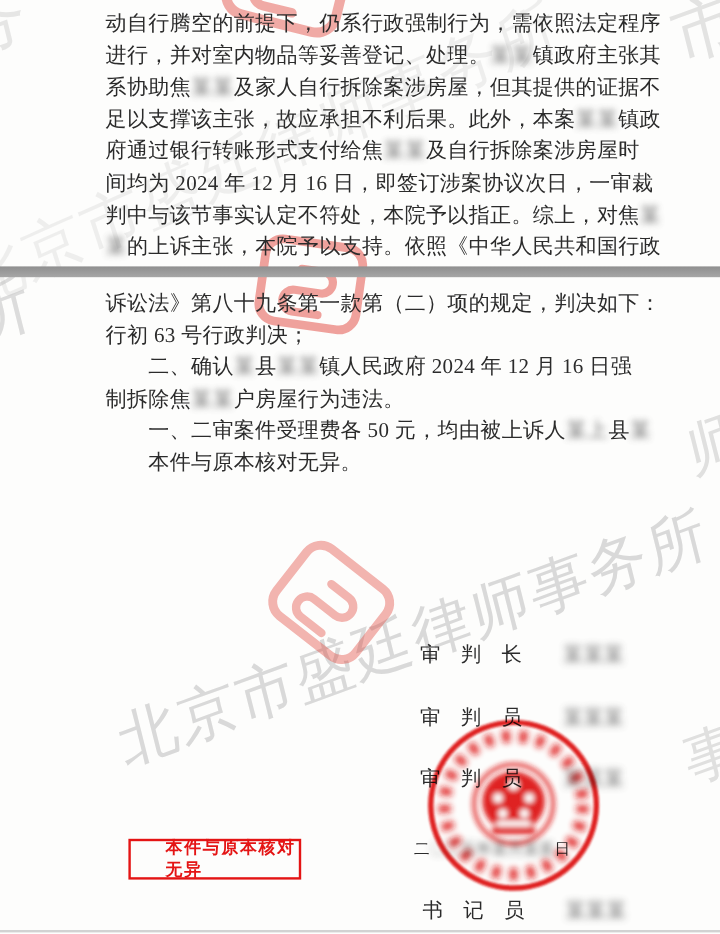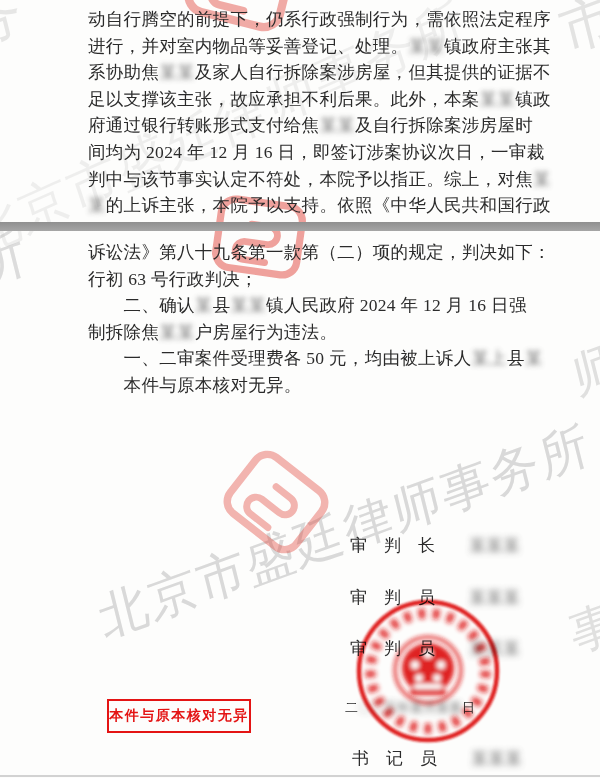--- a/index.html
+++ b/index.html
@@ -44,21 +44,21 @@
   .logo-c{left:228px;top:462px;width:96px;height:80px;opacity:.4;transform:rotate(38deg);}
 
   
   .seal{position:absolute;left:352px;top:596px;width:152px;height:150px;z-index:4;
         mix-blend-mode:multiply;opacity:.95;pointer-events:none;}
 
   
   .verify-box{position:absolute;left:107px;top:699px;width:140px;height:30px;z-index:4;
               border:2.5px solid #e41414;display:flex;align-items:center;justify-content:center;}
   .verify-box span{color:#e41414;font-weight:700;font-size:14px;letter-spacing:1.5px;
-                   font-family:"Liberation Serif","DejaVu Serif",serif;}
+                   font-family:"Liberation Serif","DejaVu Serif",serif;padding-left:29px;}
 
   .bottom-line{position:absolute;left:0;top:775px;width:600px;height:2px;background:#d2d2d2;z-index:2;}
 </style>
 </head>
 <body>
 
 <div class="page">
 
   <div class="wm wm-main">北京市盛廷律师事务所</div>
   <div class="wm wm-upper">北京市盛廷律师事务所</div>

